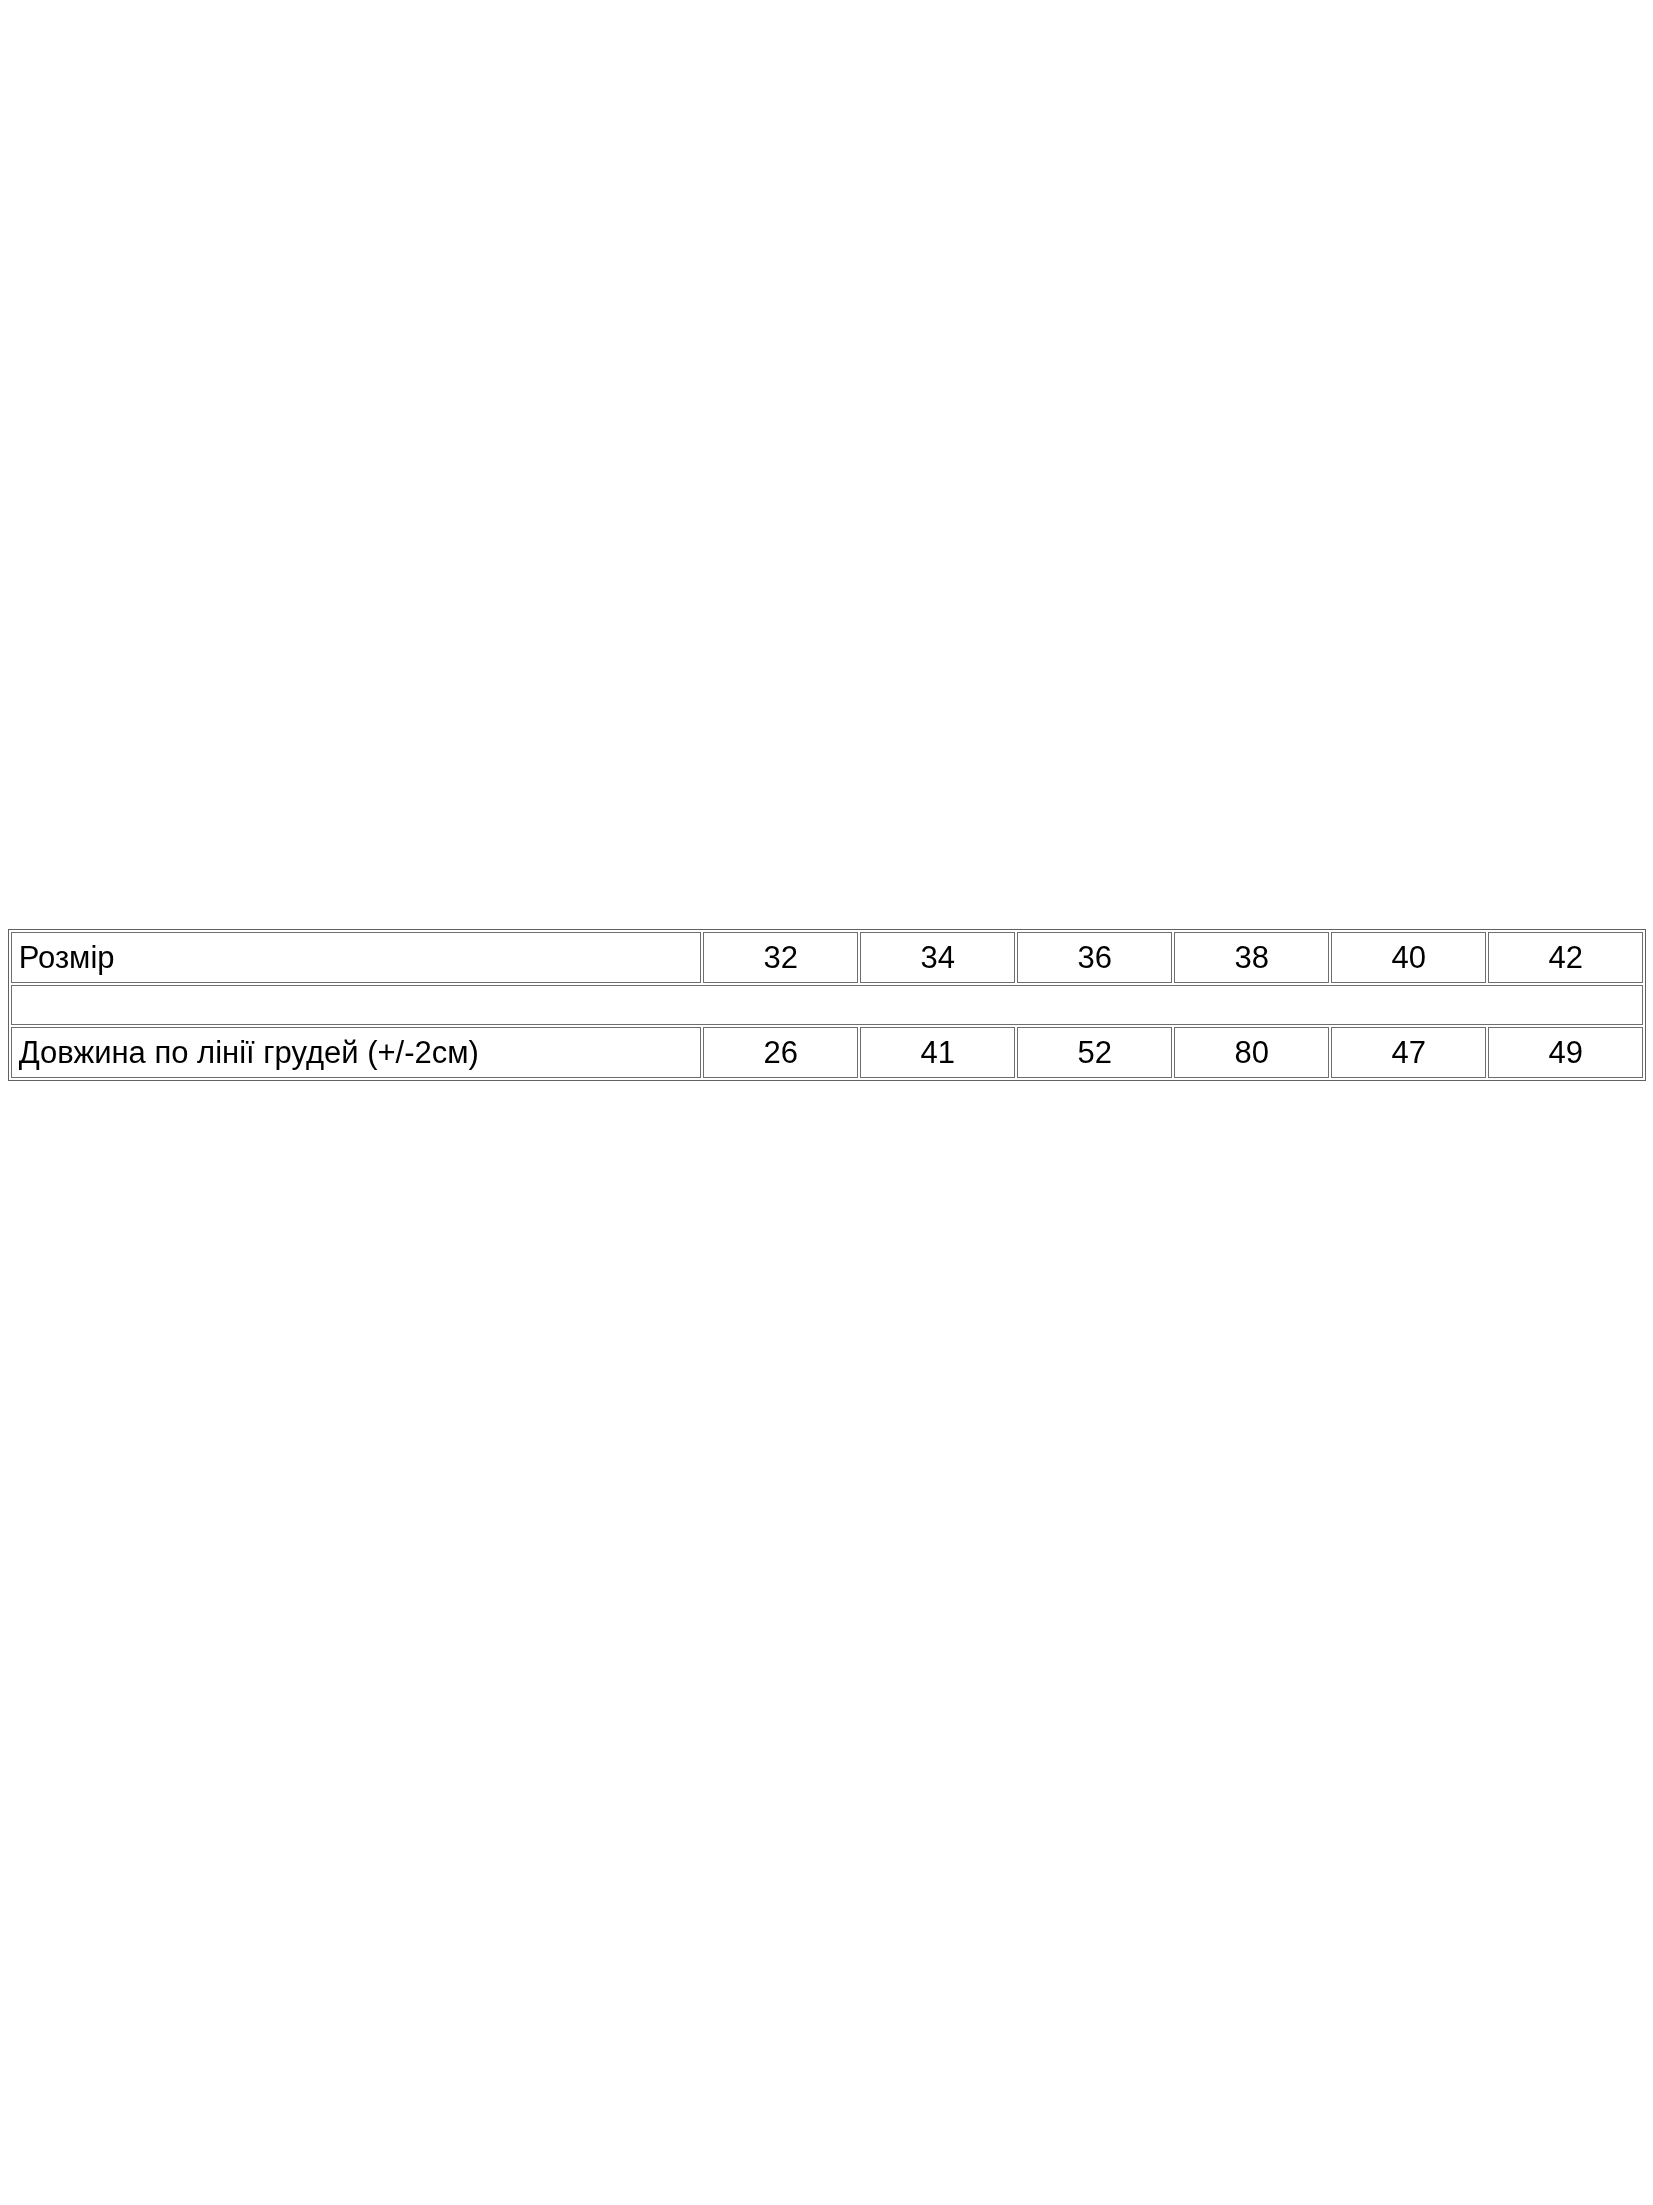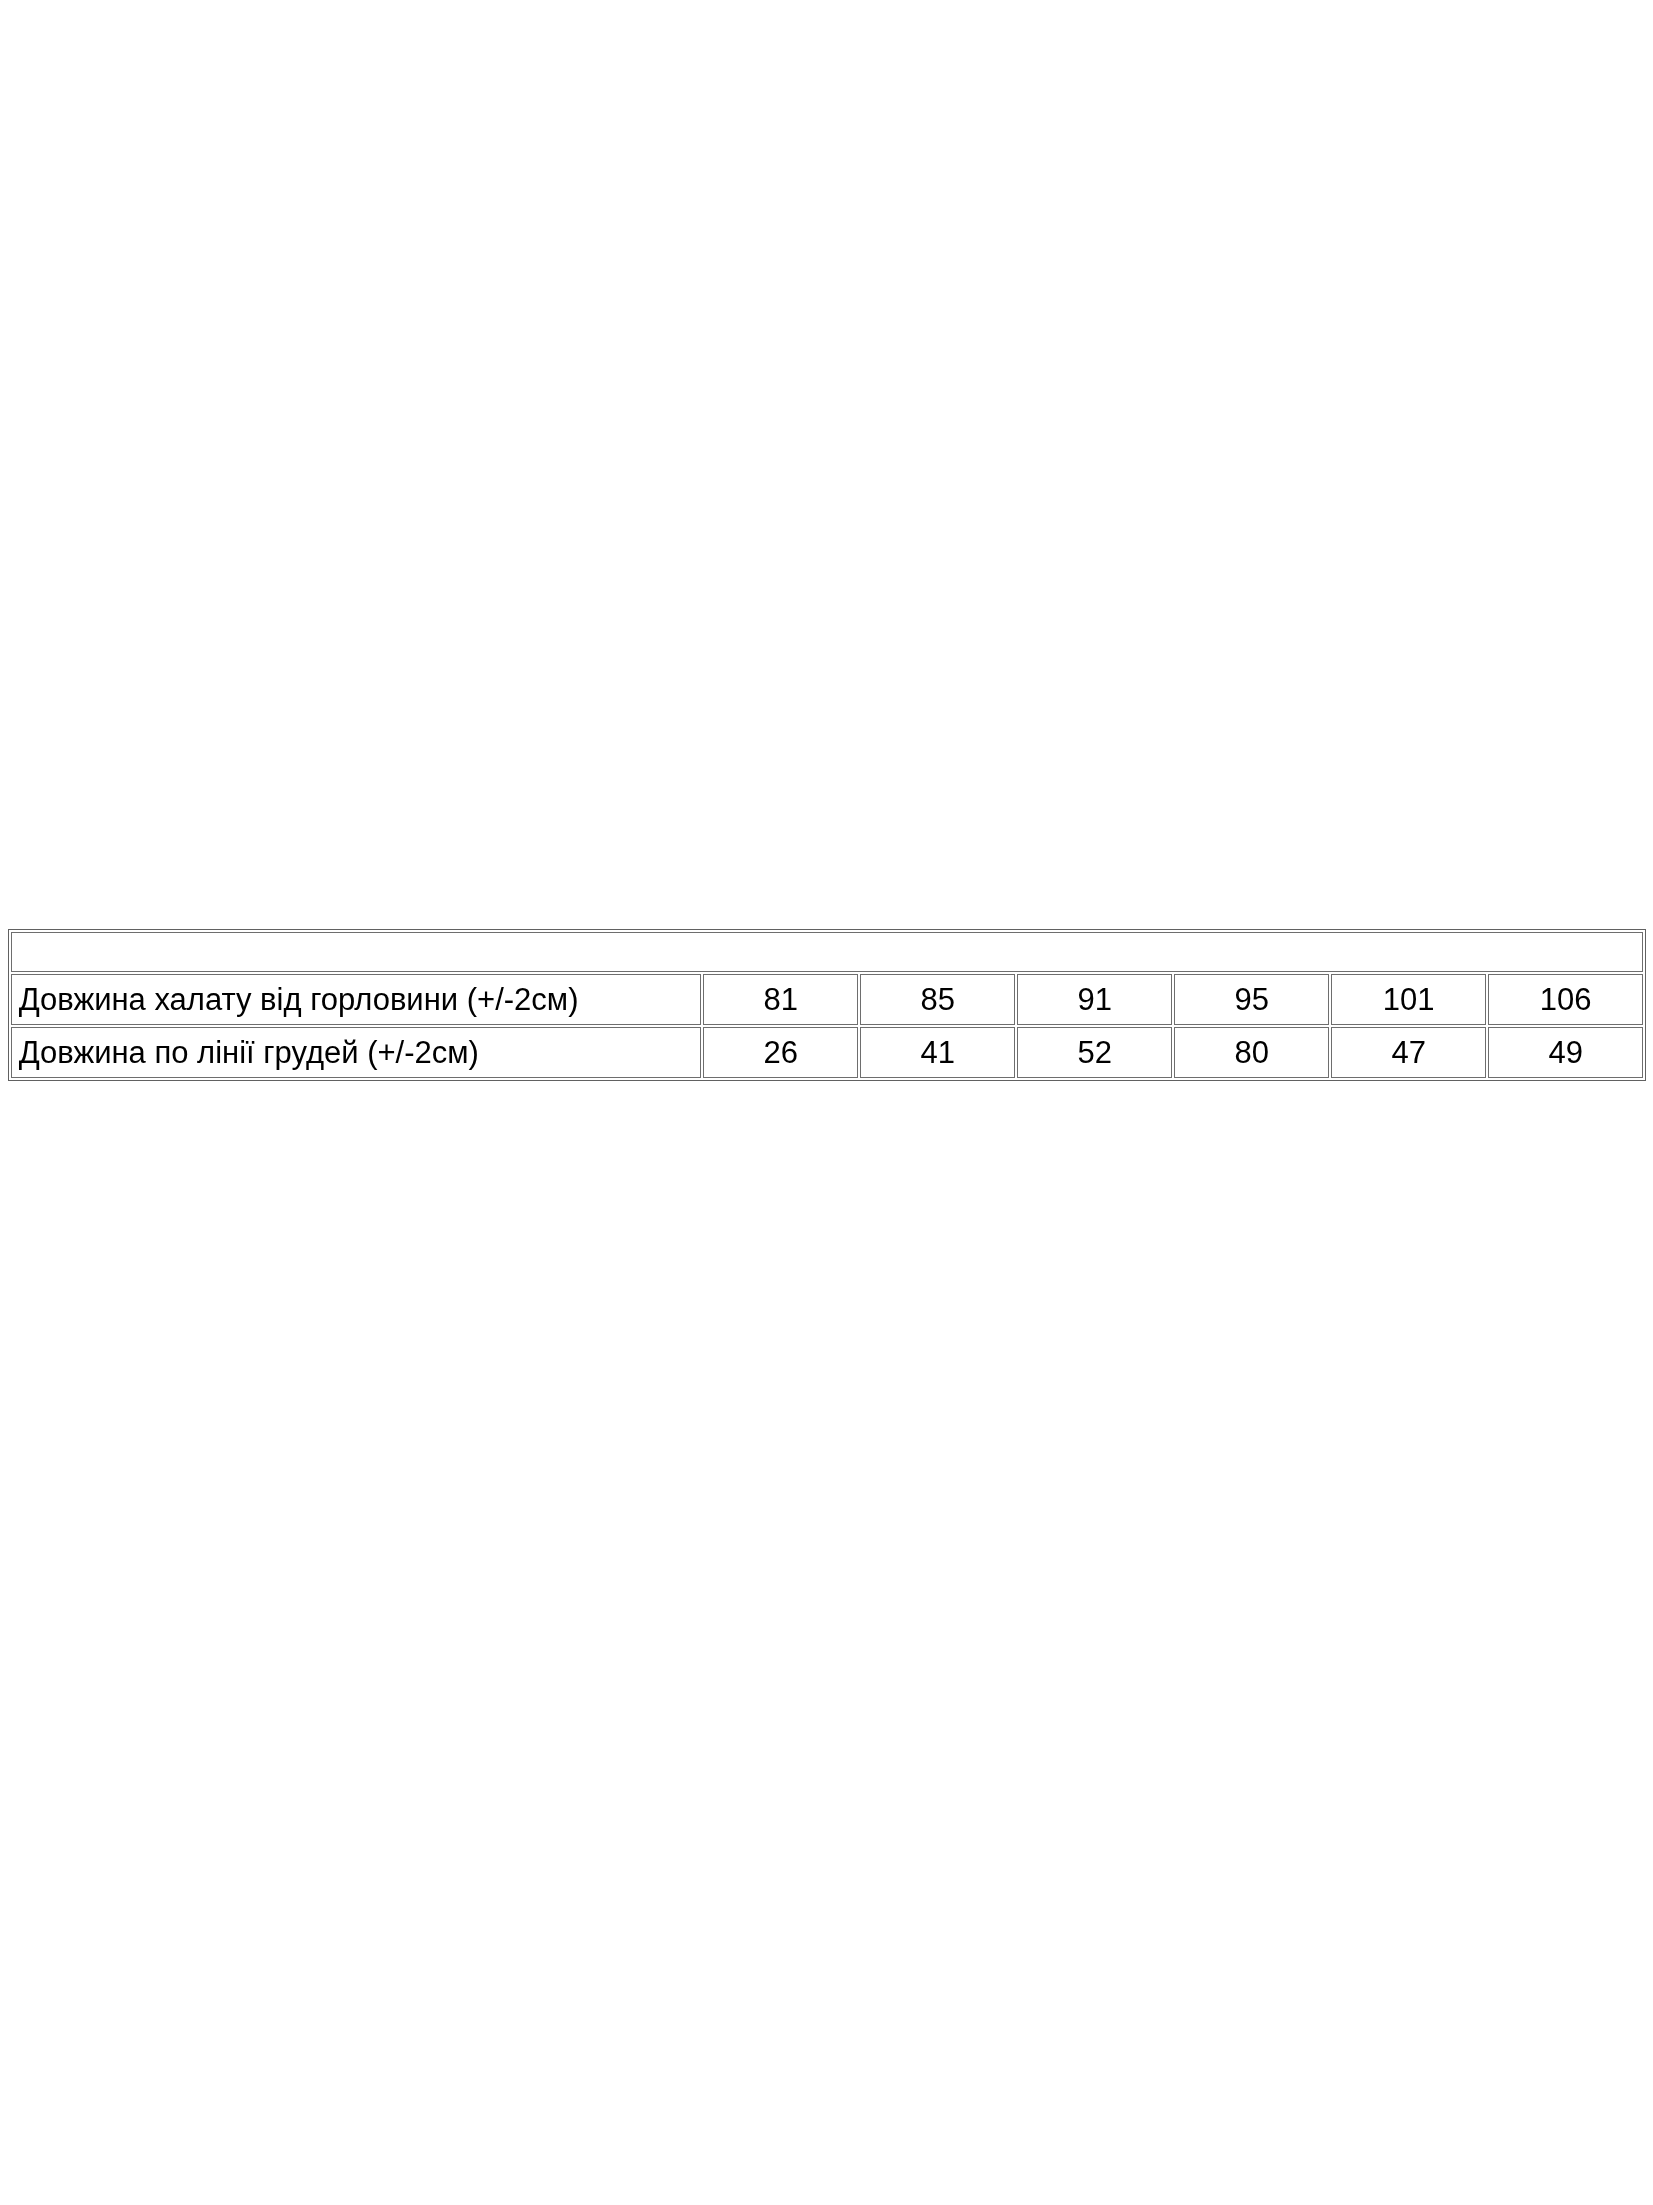--- a/index.html
+++ b/index.html
@@ -58,35 +58,35 @@
       <col class="c-label">
       <col>
         <col>
         <col>
         <col>
         <col>
         <col>
     </colgroup>
 
     <tbody>
+        <tr>
+      <td class="lbl">Розмір</td>
+      <td class="val">32</td>
+      <td class="val">34</td>
+      <td class="val">36</td>
+      <td class="val">38</td>
+      <td class="val">40</td>
+      <td class="val">42</td>
+    </tr>
 
 
     <tr>
       <td class="sp" colspan="7"></td>
     </tr>
 
-    <tr>
-      <td class="lbl">Довжина халату від горловини (+/-2см)</td>
-      <td class="val">81</td>
-      <td class="val">85</td>
-      <td class="val">91</td>
-      <td class="val">95</td>
-      <td class="val">101</td>
-      <td class="val">106</td>
-    </tr>
 
     <tr>
       <td class="lbl">Довжина по лінії грудей (+/-2см)</td>
       <td class="val">26</td>
       <td class="val">41</td>
       <td class="val">52</td>
       <td class="val">80</td>
       <td class="val">47</td>
       <td class="val">49</td>
     </tr>

